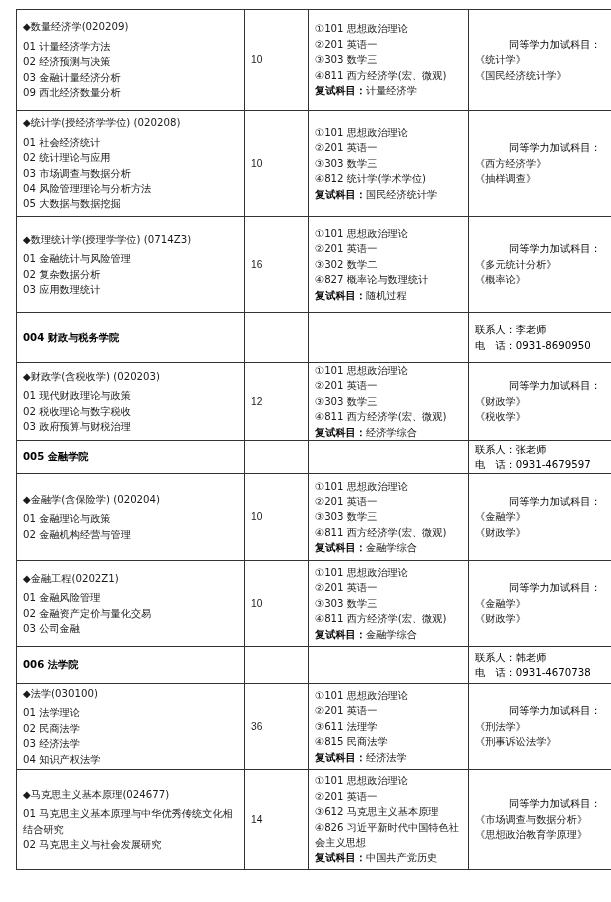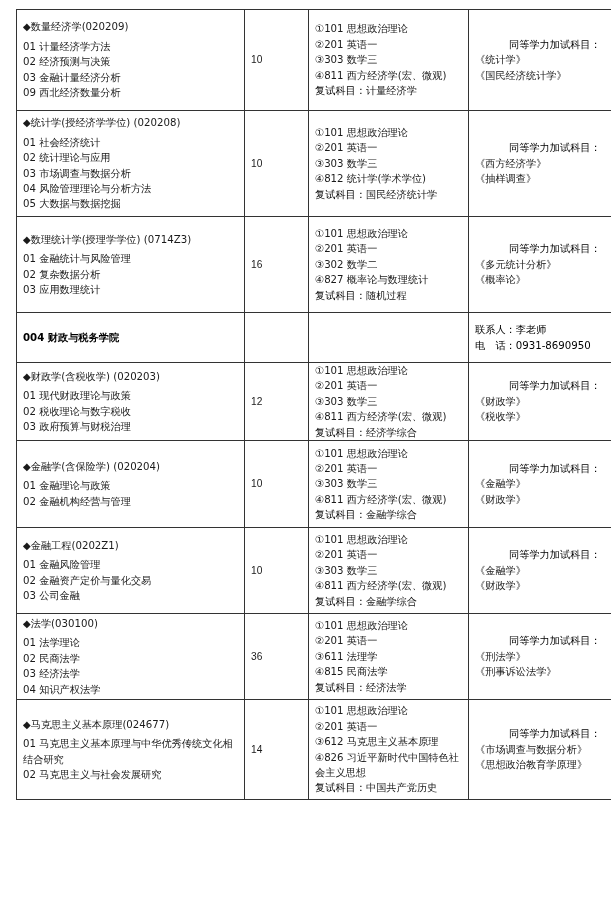--- a/index.html
+++ b/index.html
@@ -7,21 +7,21 @@
          font-family:"DejaVu Sans","Liberation Sans",sans-serif; color:#1a1a1a; }
   table.catalog { position:absolute; left:16px; top:9px; border-collapse:collapse;
                   table-layout:fixed; width:595px; }
   table.catalog td { border:1.3px solid #333; vertical-align:middle; padding:0 6px;
                      font-size:10.2px; line-height:15.4px; box-sizing:border-box; overflow:hidden; }
   col.c1 { width:228px; } col.c2 { width:64px; } col.c3 { width:160px; } col.c4 { width:143px; }
   td.quota { text-align:left; font-family:"Liberation Sans",sans-serif; font-size:11px; }
   .major-title { margin-bottom:4px; }
   .line { white-space:nowrap; }
   .wrap { white-space:normal; }
-  .bold { font-weight:normal; color:#000; }
+  .bold { font-weight:bold; color:#000; }
   .school-name { font-weight:bold; color:#000; font-size:10.2px; }
   td.contact { font-weight:normal; color:#000; font-size:10.2px; line-height:15px; }
   .add-title { font-weight:normal; color:#000;padding-left:34px; }
   .diamond { font-size:10px; }
 </style>
 </head>
 <body>
 
 <table class="catalog">
   <colgroup>
@@ -149,20 +149,29 @@
     </td>
     <td>
       <div class="add-title">同等学力加试科目：</div>
       <div>
             <div class="line">《财政学》</div>
             <div class="line">《税收学》</div>
           </div>
     </td>
   </tr>
 
+  <tr style="height: 33px;">
+    <td class="school-name">005 金融学院</td>
+    <td></td>
+    <td></td>
+    <td class="contact">
+      <div>联系人：张老师</div>
+      <div>电　话：0931-4679597</div>
+    </td>
+  </tr>
 
   <tr style="height: 87px;">
     <td>
       <div class="major-title"><span class="diamond">◆</span><span>金融学(含保险学) (020204)</span></div>
       <div>
             <div class="line">01 金融理论与政策</div>
             <div class="line">02 金融机构经营与管理</div>
           </div>
     </td>
     <td class="quota">10</td>
@@ -205,20 +214,29 @@
     </td>
     <td>
       <div class="add-title">同等学力加试科目：</div>
       <div>
             <div class="line">《金融学》</div>
             <div class="line">《财政学》</div>
           </div>
     </td>
   </tr>
 
+  <tr style="height: 37px;">
+    <td class="school-name">006 法学院</td>
+    <td></td>
+    <td></td>
+    <td class="contact">
+      <div>联系人：韩老师</div>
+      <div>电　话：0931-4670738</div>
+    </td>
+  </tr>
 
   <tr style="height: 86px;">
     <td>
       <div class="major-title"><span class="diamond">◆</span><span>法学(030100)</span></div>
       <div>
             <div class="line">01 法学理论</div>
             <div class="line">02 民商法学</div>
             <div class="line">03 经济法学</div>
             <div class="line">04 知识产权法学</div>
           </div>

